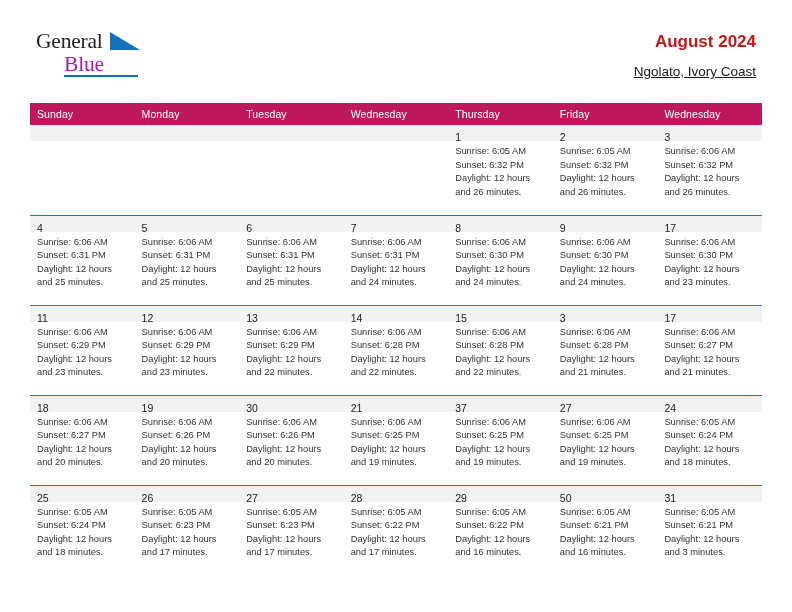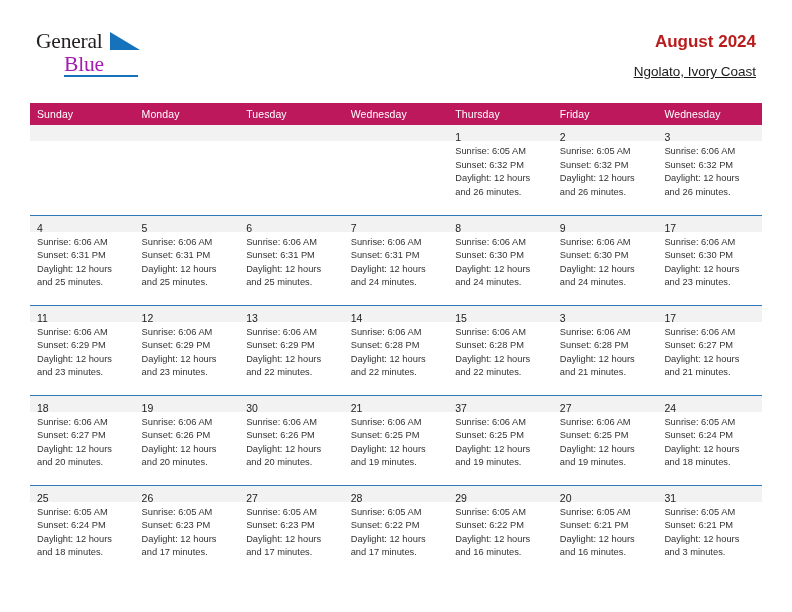--- a/index.html
+++ b/index.html
@@ -486,21 +486,21 @@
           <td class="">
             <div class="daynum-band"><span class="daynum">29</span></div>
             <div class="cell-body">
               <div class="cell-line">Sunrise: 6:05 AM</div>
               <div class="cell-line">Sunset: 6:22 PM</div>
               <div class="cell-line">Daylight: 12 hours</div>
               <div class="cell-line">and 16 minutes.</div>
             </div>
           </td>
           <td class="">
-            <div class="daynum-band"><span class="daynum">20</span></div>
+            <div class="daynum-band"><span class="daynum">50</span></div>
             <div class="cell-body">
               <div class="cell-line">Sunrise: 6:05 AM</div>
               <div class="cell-line">Sunset: 6:21 PM</div>
               <div class="cell-line">Daylight: 12 hours</div>
               <div class="cell-line">and 16 minutes.</div>
             </div>
           </td>
           <td class="">
             <div class="daynum-band"><span class="daynum">31</span></div>
             <div class="cell-body">

